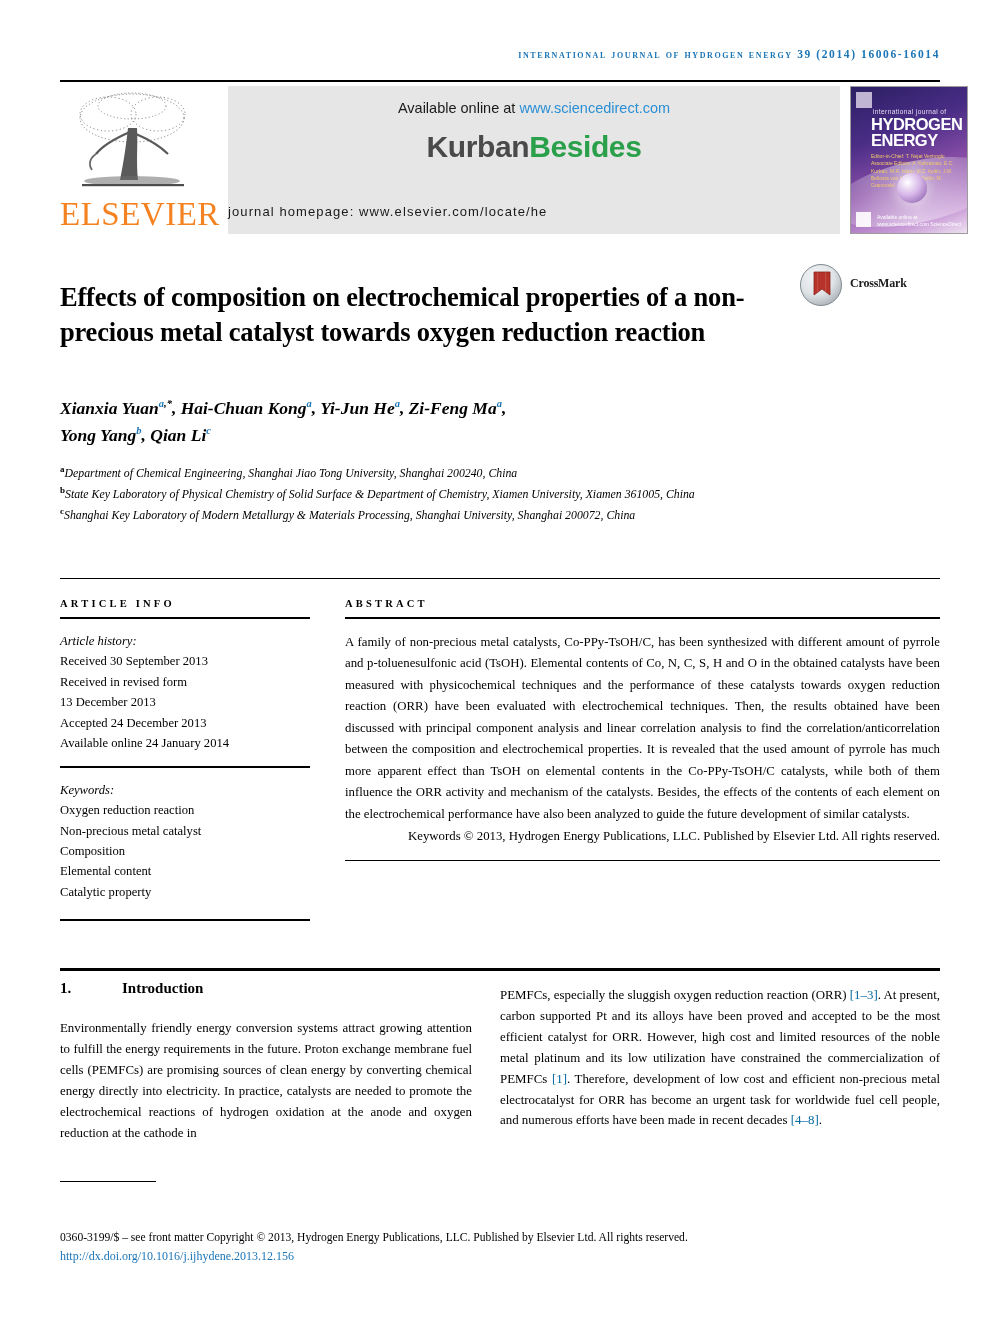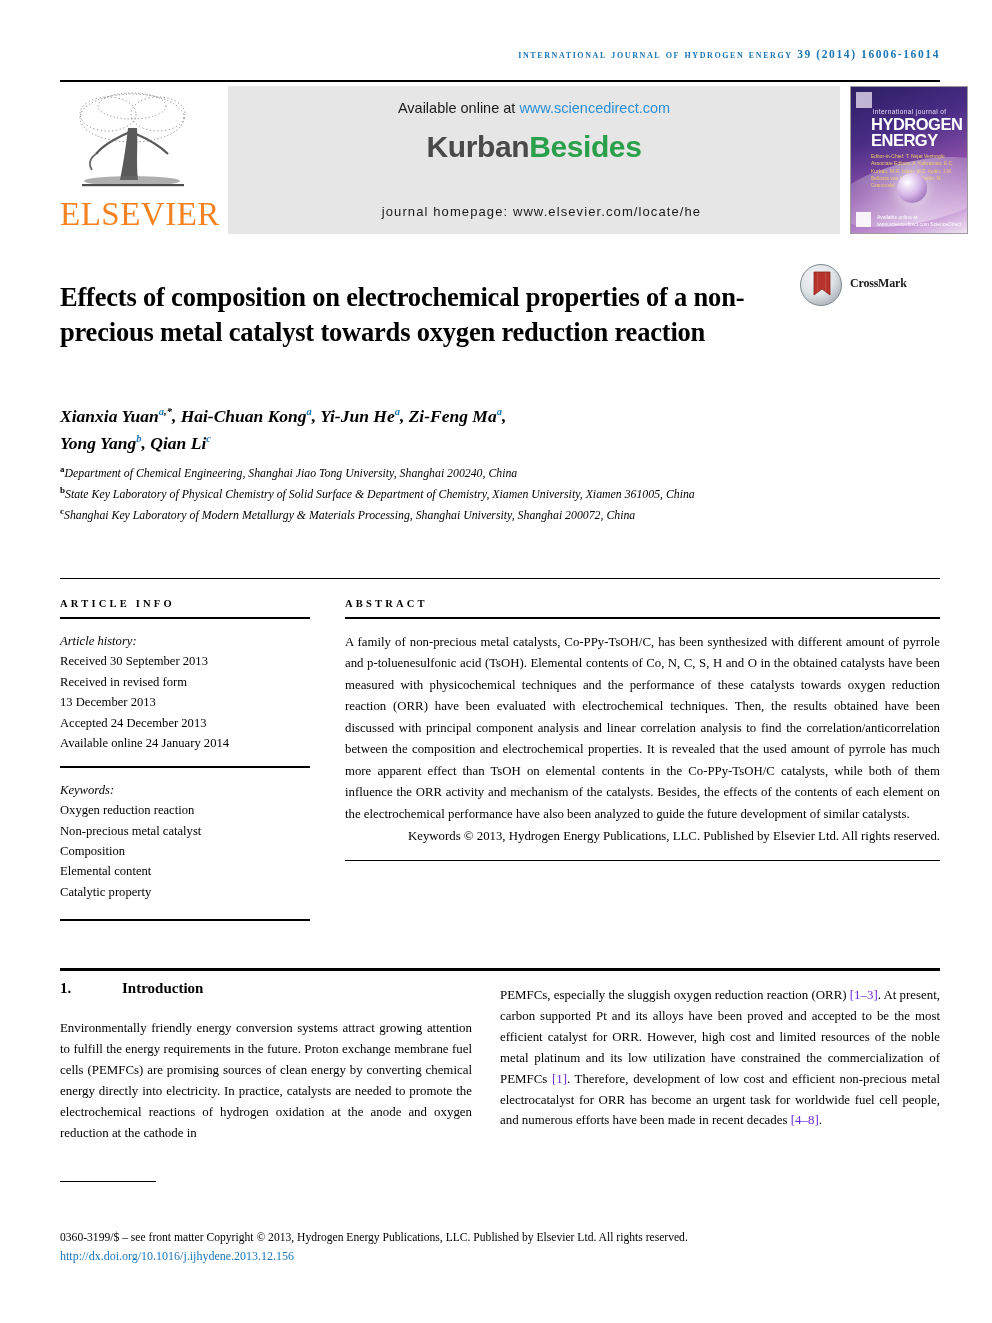--- a/index.html
+++ b/index.html
@@ -72,21 +72,21 @@
     text-align: center;
     font-family: "Liberation Sans", sans-serif;
     font-size: 30px;
     font-weight: 700;
     letter-spacing: -0.4px;
   }
   .sd-logo .sci { color: #4a4a4a; }
   .sd-logo .dir { color: #2aa04a; }
   .sd-home {
     position: absolute; left: 0; top: 118px; width: 627px;
-    text-align: center;
+    text-align: left;
     font-family: "Liberation Sans", sans-serif;
     font-size: 13px;
     letter-spacing: 1.1px;
     color: #1a1a1a;
   }
 
   .cover {
     position: absolute; left: 790px; top: 0; width: 118px; height: 148px;
     border: 1px solid #9c9c9c;
     overflow: hidden;
@@ -159,21 +159,20 @@
     letter-spacing: -0.2px;
   }
 
   .authors {
     position: absolute; left: 60px; top: 395px; width: 700px;
     font-family: "Liberation Serif", serif;
     font-size: 17.5px;
     font-weight: 700;
     font-style: italic;
     line-height: 1.55;
-    margin-top: 8px;
   }
   .authors sup { color: #1b75b6; font-style: italic; font-size: 10.5px; font-weight:700; }
   .authors sup.star { color: #000; }
 
   .affil {
     position: absolute; left: 60px; top: 462px; width: 740px;
     font-family: "Liberation Serif", serif;
     font-size: 11.8px;
     font-style: italic;
     line-height: 1.62;
@@ -240,21 +239,21 @@
   .col-left {
     position: absolute; left: 60px; top: 1018px; width: 412px;
     font-family: "Liberation Serif", serif;
     font-size: 12.9px; line-height: 1.62; text-align: justify;
   }
   .col-right {
     position: absolute; left: 500px; top: 985px; width: 440px;
     font-family: "Liberation Serif", serif;
     font-size: 12.9px; line-height: 1.62; text-align: justify;
   }
-  .ref { color: #6d28d9; }
+  .ref { color: #0369a1; }
 
   
   .foot-rule {
     position: absolute; left: 60px; top: 1181px; width: 96px; height: 1.2px; background: #000;
   }
   .footnote {
     position: absolute; left: 60px; top: 1186px; width: 880px;
     font-family: "Liberation Serif", serif;
     font-size: 11.6px; line-height: 1.58;
   }

